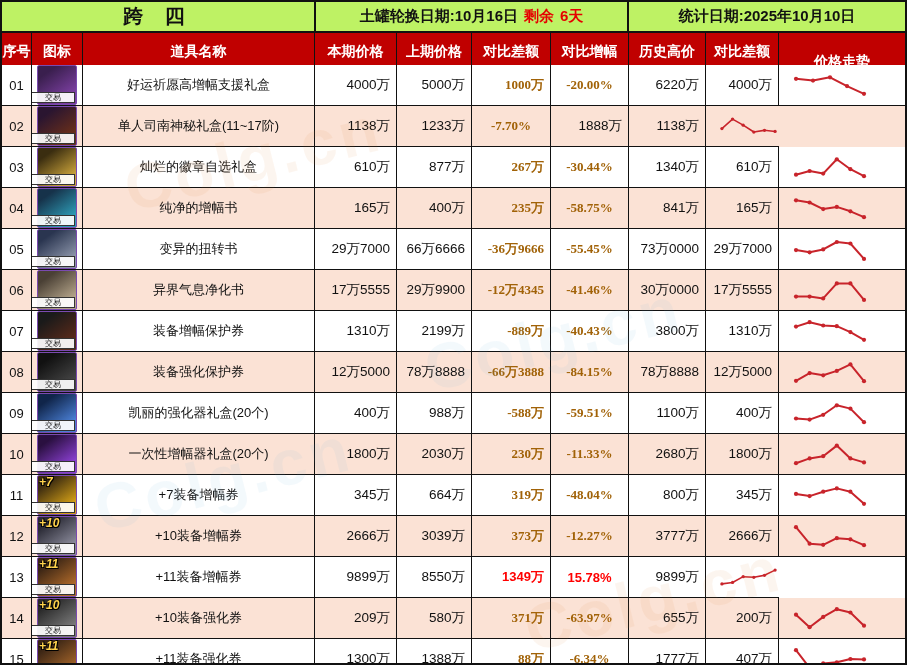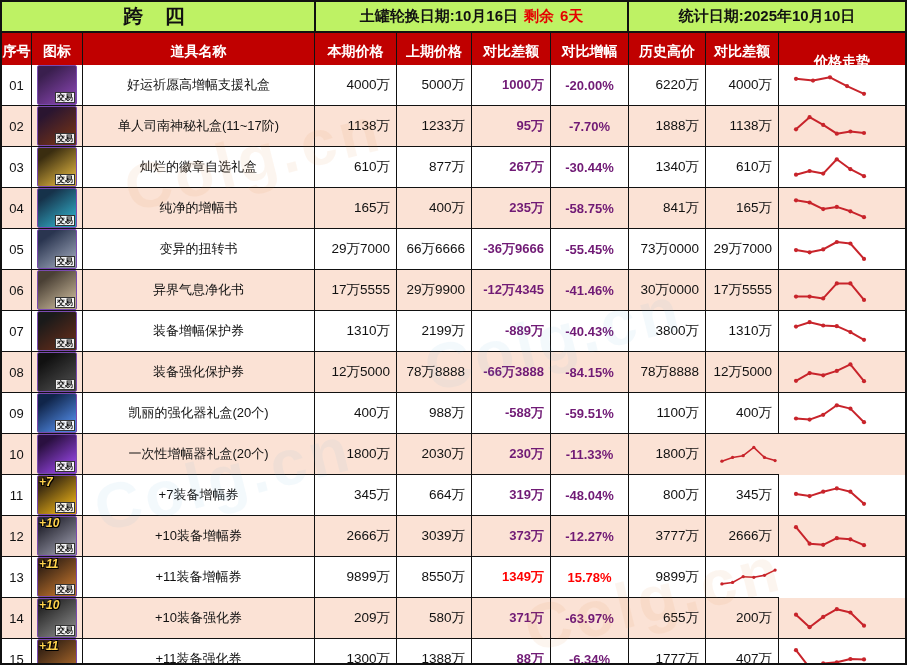--- a/index.html
+++ b/index.html
@@ -48,37 +48,37 @@
   }
   .row:last-child .cell { border-bottom:none; }
   .cell:last-child { border-right:none; }
   .c-center { justify-content:center; }
   .c-right  { justify-content:flex-end; padding-right:6px; }
   .c-left   { justify-content:flex-start; padding-left:6px; }
   .seq { font-size:13px; }
   .name { font-size:13px; }
   .money { font-size:13.5px; }
   .delta { font-weight:bold; }
-  .delta.down, .pct.down { color:#701a75; }
+  .delta.down, .pct.down { color:#a16207;font-family:Liberation Serif, serif; }
   .delta.up,   .pct.up   { color:#FF0000; }
   .pct { font-weight:bold; }
   
   .icon-box {
     position:relative; width:40px; height:40px; border:1px solid #7a4ab0;
     border-radius:2px; flex:0 0 auto;
   }
   .icon-label {
     position:absolute; top:0; left:1px; font-size:12px; font-weight:bold; font-style:italic;
     color:#ffd34d; text-shadow:1px 1px 0 #000, -1px 1px 0 #000, 1px -1px 0 #000;
     line-height:13px;
   }
   .trade-badge {
     position:absolute; right:1px; bottom:1px; background:rgba(255,255,255,.92);
-    border:1px solid #333; color:#111; font-size:8px; line-height:9px; padding:0 1px;
-    font-weight:bold;
+    border:1px solid #333; color:#111; font-size:8px; line-height:9px; padding:0 13px;
+    font-weight:normal;
   }
   
   .trend-cell svg { display:block; margin-left:6px; }
   
   .wm {
     position:absolute; font-weight:bold; opacity:.07; pointer-events:none;
     font-size:64px; transform:rotate(-14deg); letter-spacing:4px; z-index:5;
   }
 </style>
 </head>
@@ -150,21 +150,20 @@
     <div class="cell c-center seq">02</div>
     <div class="cell c-center">
       <div class="icon-box" style="background: linear-gradient(145deg, rgb(42, 21, 48) 20%, rgb(106, 47, 26) 80%);">
         <span class="icon-label"></span>
         <span class="trade-badge">交易</span>
       </div>
     </div>
     <div class="cell c-center name">单人司南神秘礼盒(11~17阶)</div>
     <div class="cell c-right money">1138万</div>
     <div class="cell c-right money">1233万</div>
-    <div class="cell c-right delta down">95万</div>
     <div class="cell c-center pct down">-7.70%</div>
     <div class="cell c-right money">1888万</div>
     <div class="cell c-right money">1138万</div>
     <div class="cell c-left trend-cell">
           <svg width="78" height="28" viewBox="0 0 78 28">
             <polyline points="5.0,17.3 18.6,5.2 32.2,12.9 45.8,21.7 59.4,19.5 73.0,21.0" fill="none" stroke="#C8242B" stroke-width="2" stroke-linejoin="round"></polyline>
             <circle cx="5.0" cy="17.3" r="2.1" fill="#C8242B"></circle>
             <circle cx="18.6" cy="5.2" r="2.1" fill="#C8242B"></circle>
             <circle cx="32.2" cy="12.9" r="2.1" fill="#C8242B"></circle>
             <circle cx="45.8" cy="21.7" r="2.1" fill="#C8242B"></circle>
@@ -376,20 +375,21 @@
       <div class="icon-box" style="background: linear-gradient(145deg, rgb(42, 16, 64) 20%, rgb(138, 63, 208) 80%);">
         <span class="icon-label"></span>
         <span class="trade-badge">交易</span>
       </div>
     </div>
     <div class="cell c-center name">一次性增幅器礼盒(20个)</div>
     <div class="cell c-right money">1800万</div>
     <div class="cell c-right money">2030万</div>
     <div class="cell c-right delta down">230万</div>
     <div class="cell c-center pct down">-11.33%</div>
+    <div class="cell c-right money">2680万</div>
     <div class="cell c-right money">1800万</div>
     <div class="cell c-left trend-cell">
           <svg width="78" height="28" viewBox="0 0 78 28">
             <polyline points="5.0,23.2 18.6,18.4 32.2,16.2 45.8,5.6 59.4,18.4 73.0,22.4" fill="none" stroke="#C8242B" stroke-width="2" stroke-linejoin="round"></polyline>
             <circle cx="5.0" cy="23.2" r="2.1" fill="#C8242B"></circle>
             <circle cx="18.6" cy="18.4" r="2.1" fill="#C8242B"></circle>
             <circle cx="32.2" cy="16.2" r="2.1" fill="#C8242B"></circle>
             <circle cx="45.8" cy="5.6" r="2.1" fill="#C8242B"></circle>
             <circle cx="59.4" cy="18.4" r="2.1" fill="#C8242B"></circle>
             <circle cx="73.0" cy="22.4" r="2.1" fill="#C8242B"></circle>

